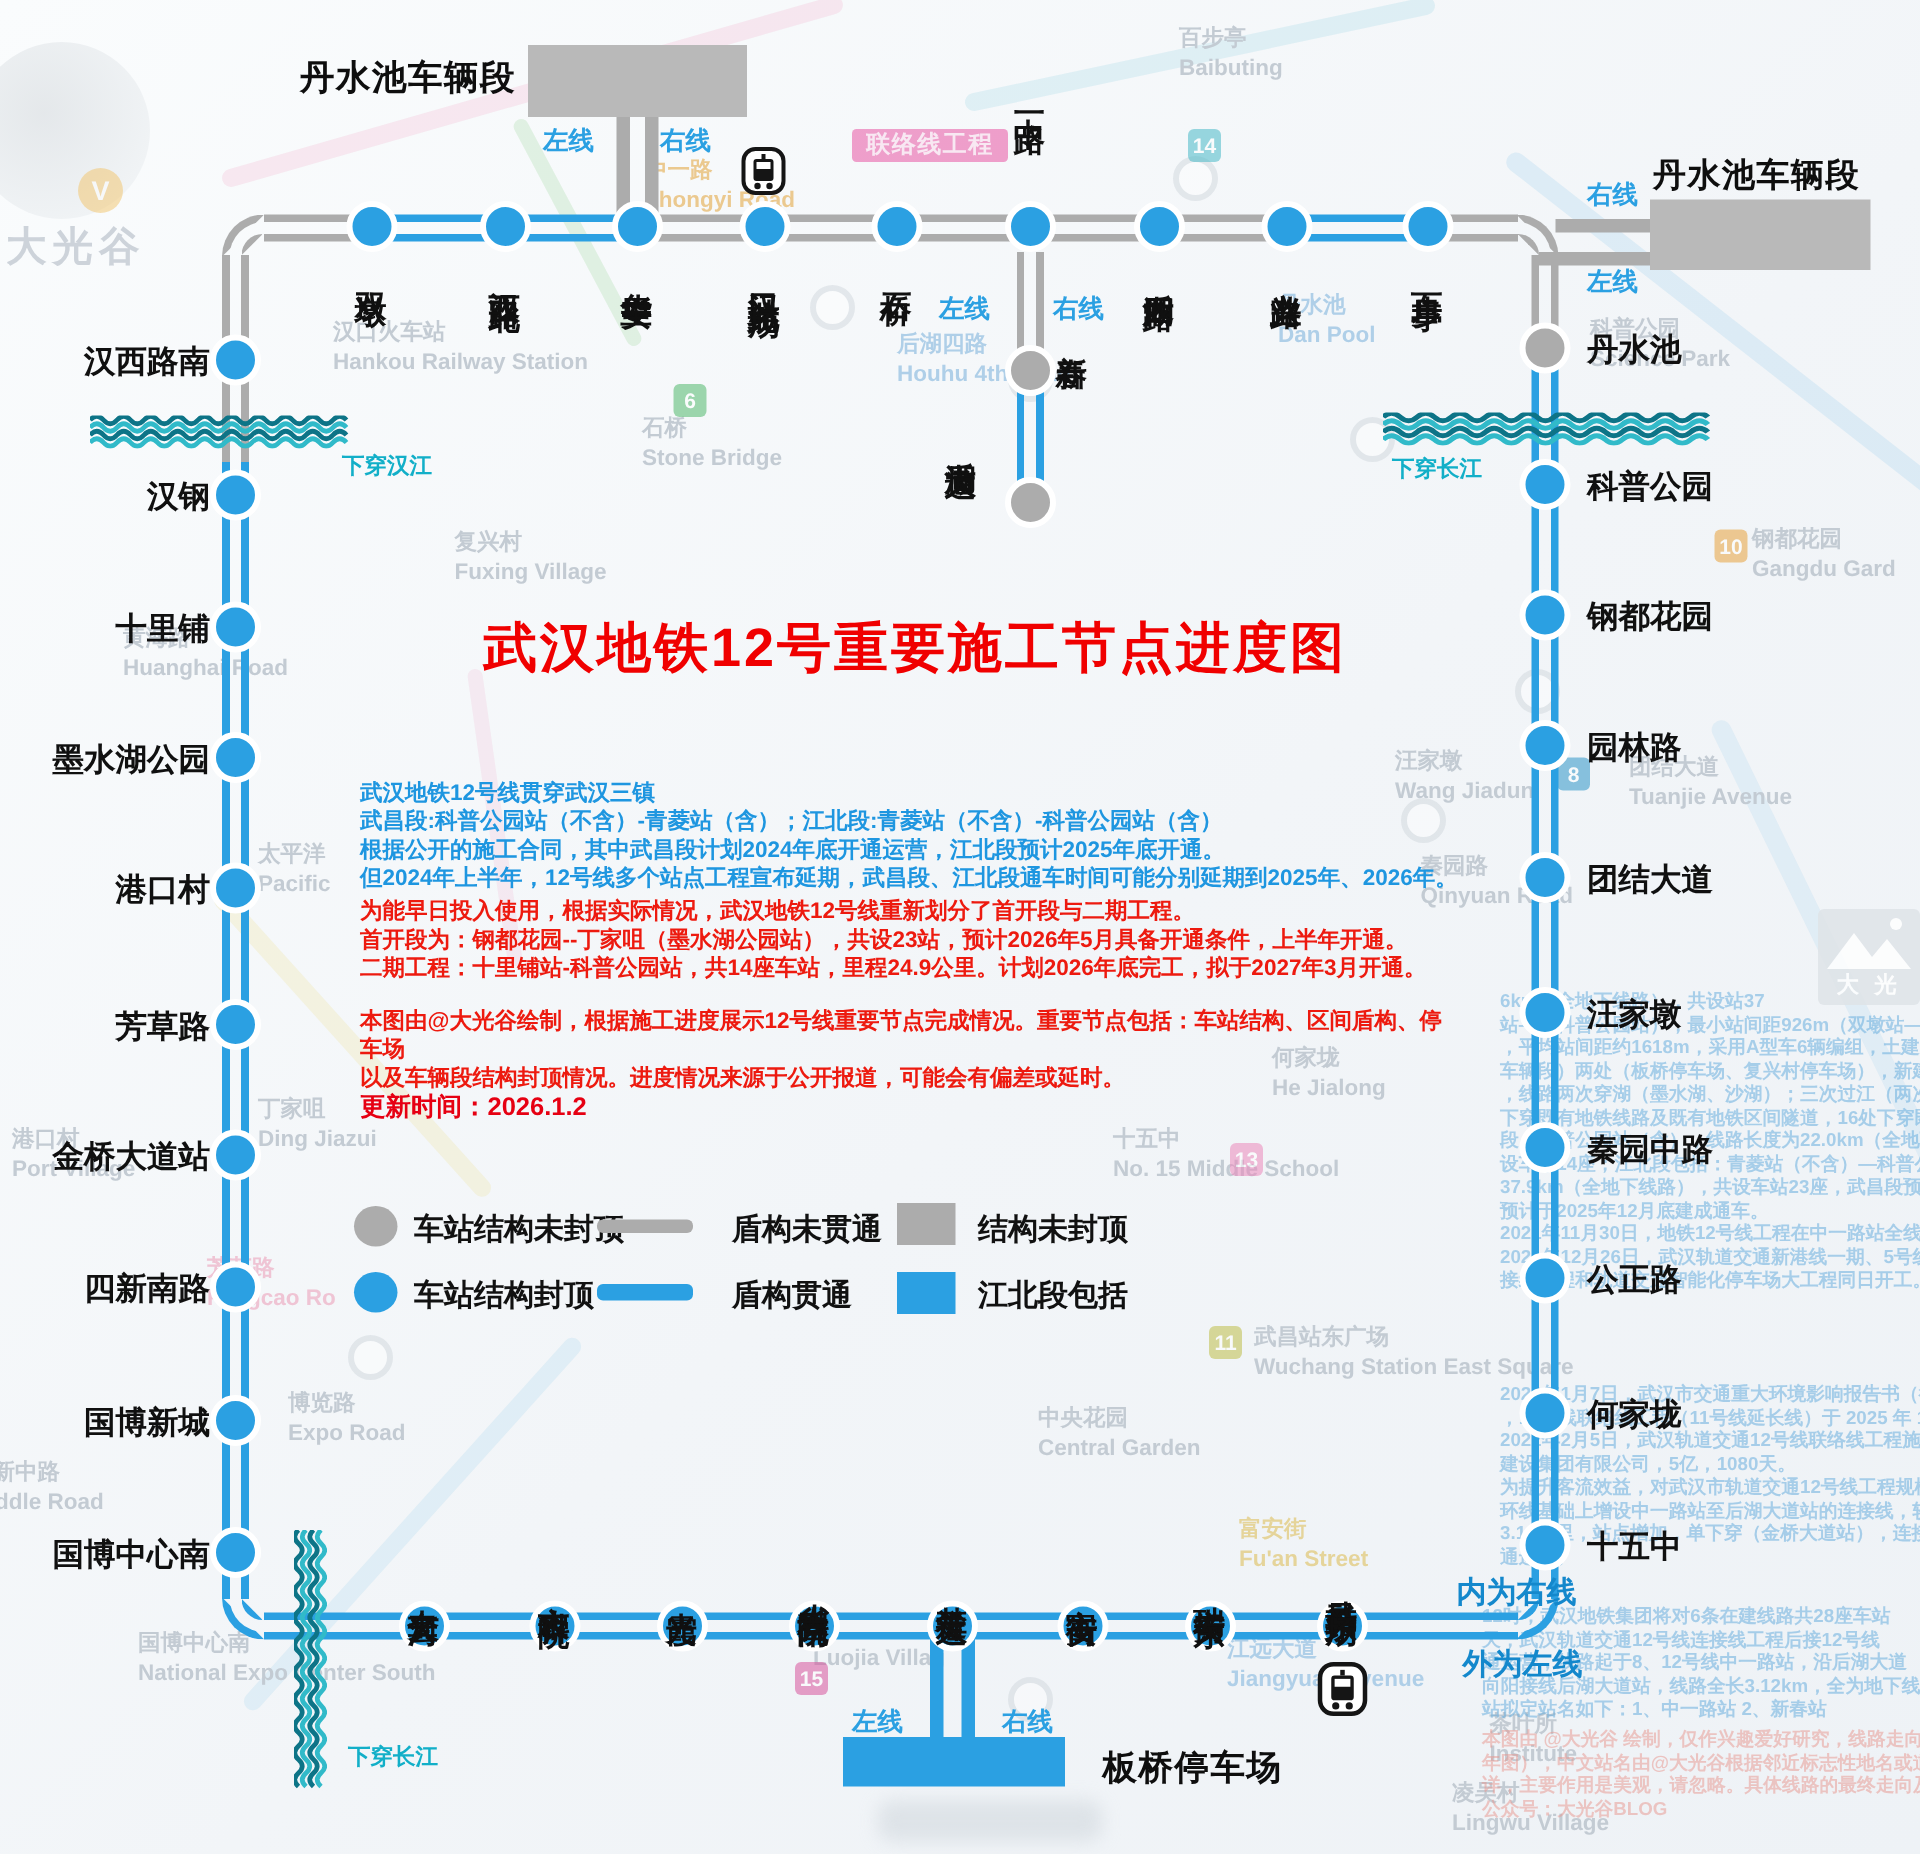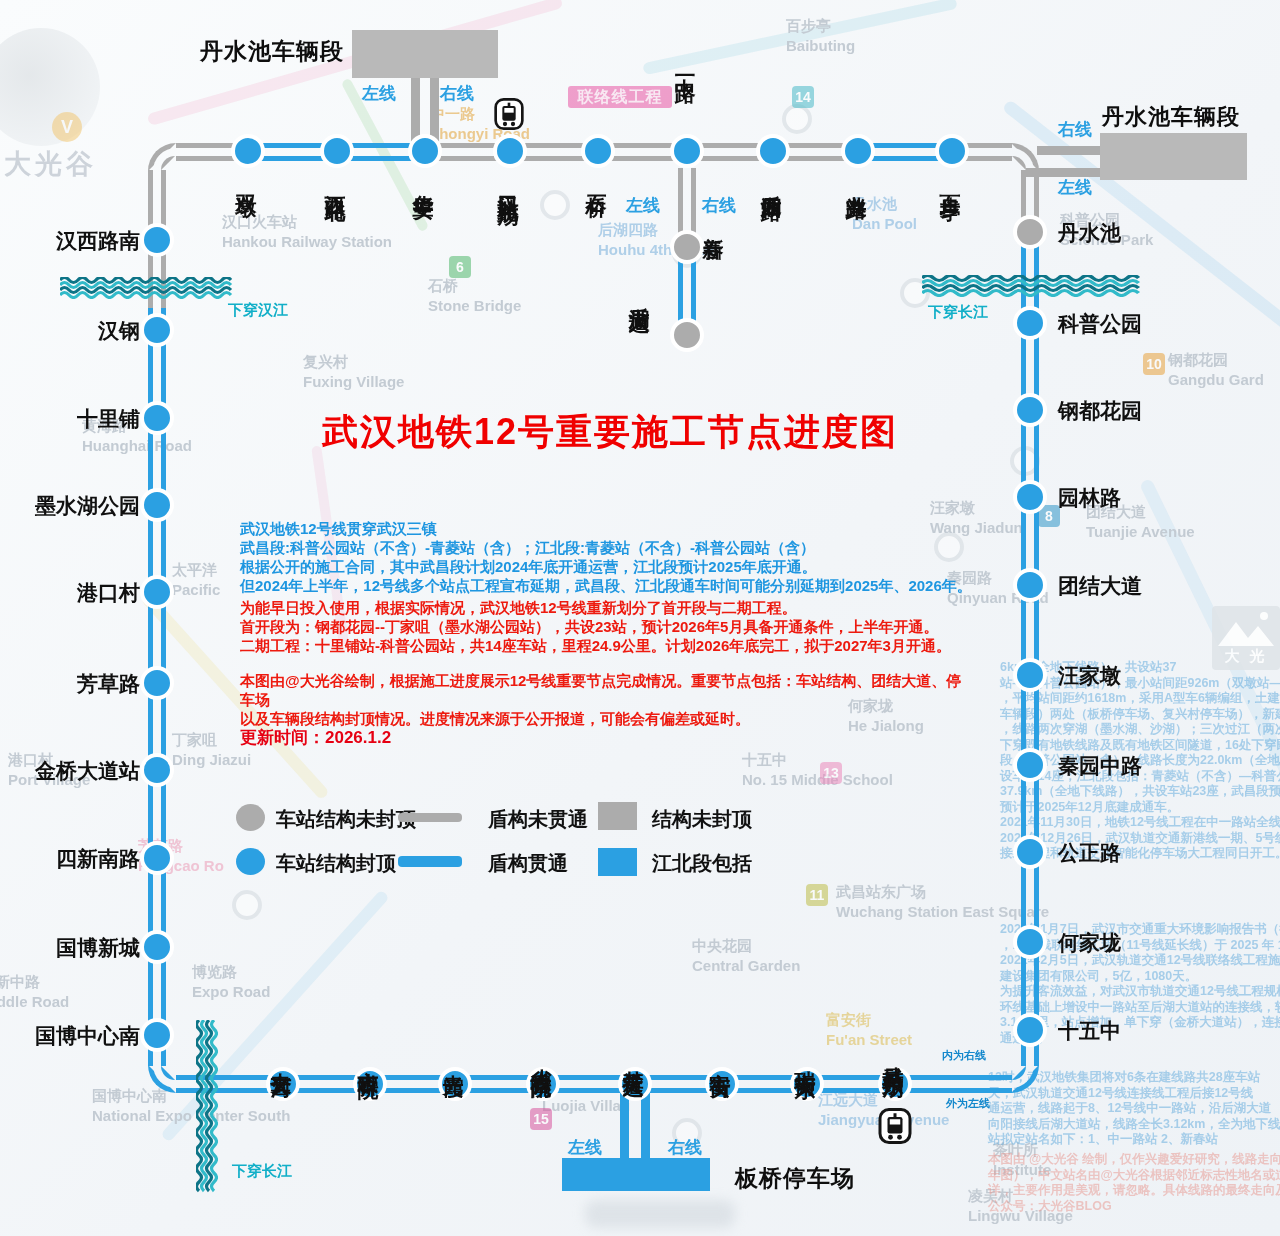--- a/index.html
+++ b/index.html
@@ -33,21 +33,21 @@
   .depot{position:absolute;background:#B9B9B9;z-index:2;}
   .depot.blue{background:#2BA0E2;}
   .depot-label{position:absolute;font-weight:bold;font-size:23px;color:#0e0e0e;z-index:5;letter-spacing:1px;}
   
   .dot{position:absolute;width:26px;height:26px;border:4px solid #fff;border-radius:50%;z-index:4;}
   .dot.b{background:#2BA0E2;}.dot.g{background:#ACACAC;}
   .vlabel{position:absolute;writing-mode:vertical-rl;text-orientation:upright;font-weight:bold;font-size:21px;color:#101010;line-height:1.1;letter-spacing:2px;z-index:5;}
   .llabel{position:absolute;left:0;width:140px;text-align:right;font-weight:bold;font-size:21px;color:#101010;z-index:5;}
   .rlabel{position:absolute;left:1058px;font-weight:bold;font-size:21px;color:#101010;z-index:5;}
   .lr{position:absolute;font-weight:bold;font-size:17px;color:#2BA0E2;z-index:5;}
-  .inout{position:absolute;font-weight:bold;font-size:11px;color:#1488CC;z-index:5;}
+  .inout{position:absolute;font-weight:bold;font-size:20px;color:#1488CC;z-index:5;margin-left:29px;}
   
   .river{position:absolute;z-index:3;}
   .river-label{position:absolute;font-weight:bold;font-size:15px;color:#12AFC8;z-index:5;}
   .train{position:absolute;width:34px;height:32px;z-index:5;}
   
   .title{position:absolute;left:240px;top:408px;width:740px;text-align:center;font-weight:bold;font-size:36px;color:#F00000;letter-spacing:2px;z-index:6;}
   .para{position:absolute;left:240px;width:736px;font-weight:bold;font-size:15px;line-height:19px;white-space:pre-line;z-index:6;}
   .blue-t{color:#1E96E0;}.red-t{color:#ED1A0F;}
   .update{position:absolute;left:240px;top:726px;font-weight:bold;font-size:17px;color:#E60012;z-index:6;}
   
@@ -131,21 +131,21 @@
   <div class="bglabel" style="left:172px;top:730px;">丁家咀
 Ding Jiazui</div>
   <div class="bglabel" style="left:8px;top:750px;">港口村
 Port Village</div>
   <div class="bglabel" style="left:848px;top:696px;">何家垅
 He Jialong</div>
   <div class="bglabel" style="left:742px;top:750px;">十五中
 No. 15 Middle School</div>
   <div class="bglabel" style="left:138px;top:836px;color:#EFC4D4;">芳草路
 Fangcao Ro</div>
-  <div class="bglabel" style="left:192px;top:962px;">博览路
+  <div class="bglabel" style="left:192px;top:926px;">博览路
 Expo Road</div>
   <div class="bglabel" style="left:-20px;top:972px;">四新中路
 Middle Road</div>
   <div class="bglabel" style="left:92px;top:1086px;">国博中心南
 National Expo Center South</div>
   <div class="bglabel" style="left:542px;top:1096px;">Luojia Villag</div>
   <div class="bglabel" style="left:692px;top:936px;">中央花园
 Central Garden</div>
   <div class="bglabel" style="left:826px;top:1010px;color:#E5D49A;">富安街
 Fu'an Street</div>
@@ -377,21 +377,21 @@
   <div class="inout" style="left:946px;top:1096px;">外为左线</div>
 
   <div class="title">武汉地铁12号重要施工节点进度图</div>
   <div class="para blue-t" style="top:519px;">武汉地铁12号线贯穿武汉三镇
 武昌段:科普公园站（不含）-青菱站（含）；江北段:青菱站（不含）-科普公园站（含）
 根据公开的施工合同，其中武昌段计划2024年底开通运营，江北段预计2025年底开通。
 但2024年上半年，12号线多个站点工程宣布延期，武昌段、江北段通车时间可能分别延期到2025年、2026年。</div>
   <div class="para red-t" style="top:598px;">为能早日投入使用，根据实际情况，武汉地铁12号线重新划分了首开段与二期工程。
 首开段为：钢都花园--丁家咀（墨水湖公园站），共设23站，预计2026年5月具备开通条件，上半年开通。
 二期工程：十里铺站-科普公园站，共14座车站，里程24.9公里。计划2026年底完工，拟于2027年3月开通。</div>
-  <div class="para red-t" style="top:671px;">本图由@大光谷绘制，根据施工进度展示12号线重要节点完成情况。重要节点包括：车站结构、团结大道、停车场
+  <div class="para red-t" style="top:671px;">本图由@大光谷绘制，根据施工进度展示12号线重要节点完成情况。重要节点包括：车站结构、区间盾构、停车场
 以及车辆段结构封顶情况。进度情况来源于公开报道，可能会有偏差或延时。</div>
   <div class="update">更新时间：2026.1.2</div>
 
   <div class="leg-dot grayc" style="left:236px;top:804px;"></div>
   <div class="leg-label" style="left:276px;top:806px;">车站结构未封顶</div>
   <div class="leg-line grayc" style="left:398px;top:813px;width:64px;height:9px;"></div>
   <div class="leg-label" style="left:488px;top:806px;">盾构未贯通</div>
   <div class="leg-box grayc" style="left:598px;top:802px;width:39px;height:28px;"></div>
   <div class="leg-label" style="left:652px;top:806px;">结构未封顶</div>
   <div class="leg-dot bluec" style="left:236px;top:848px;"></div>

